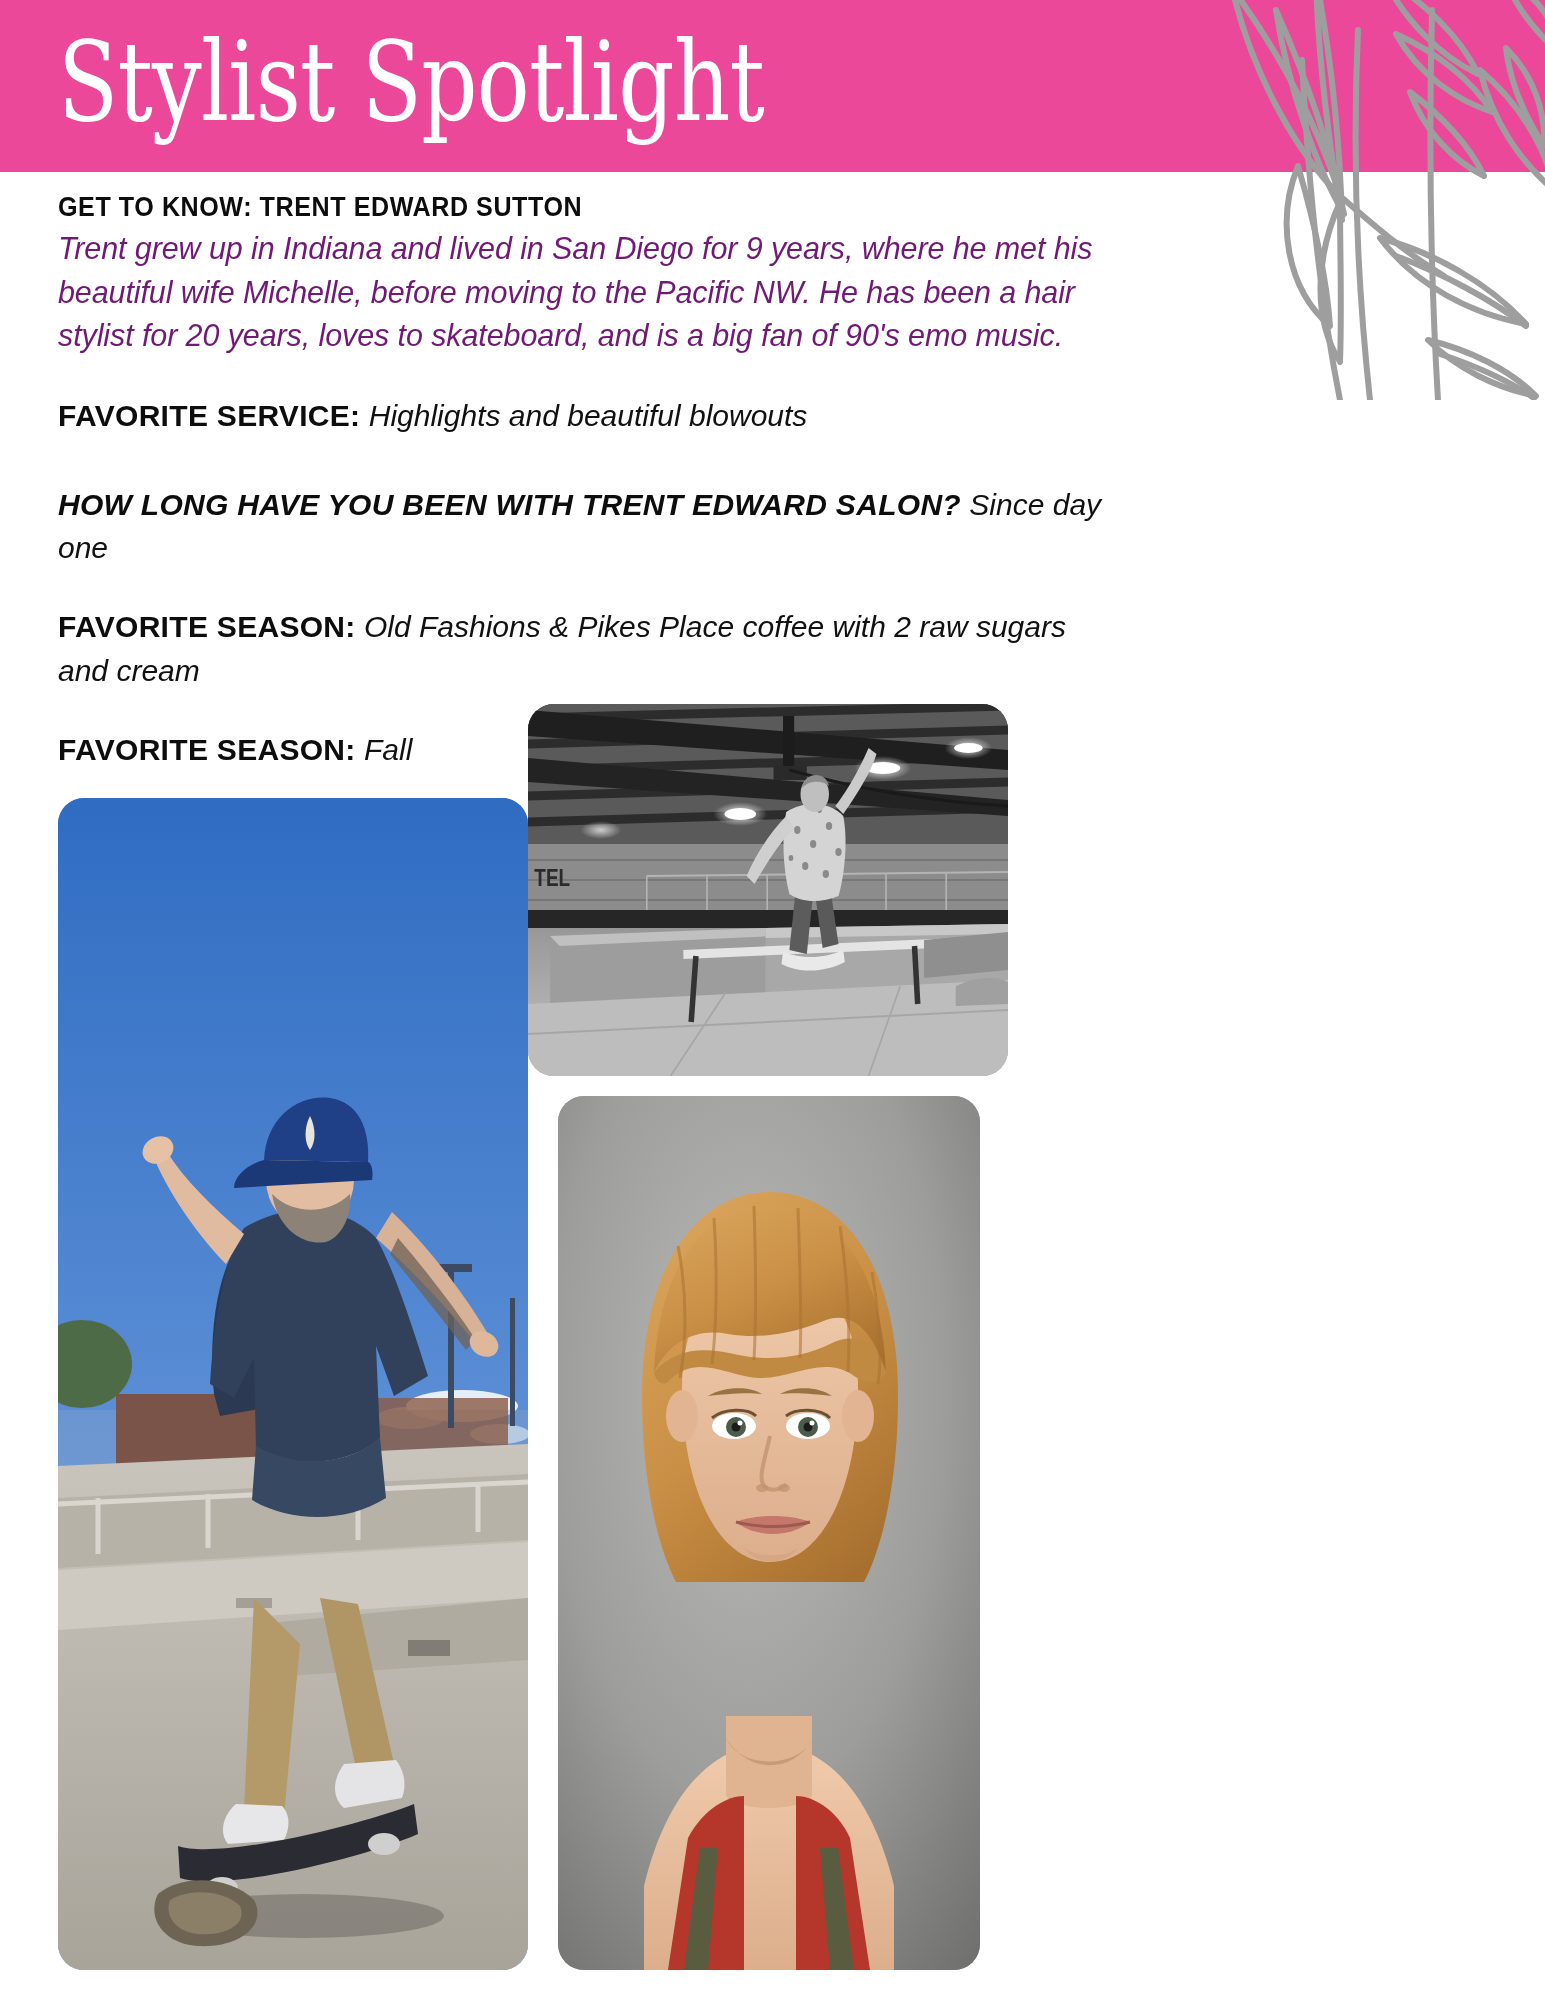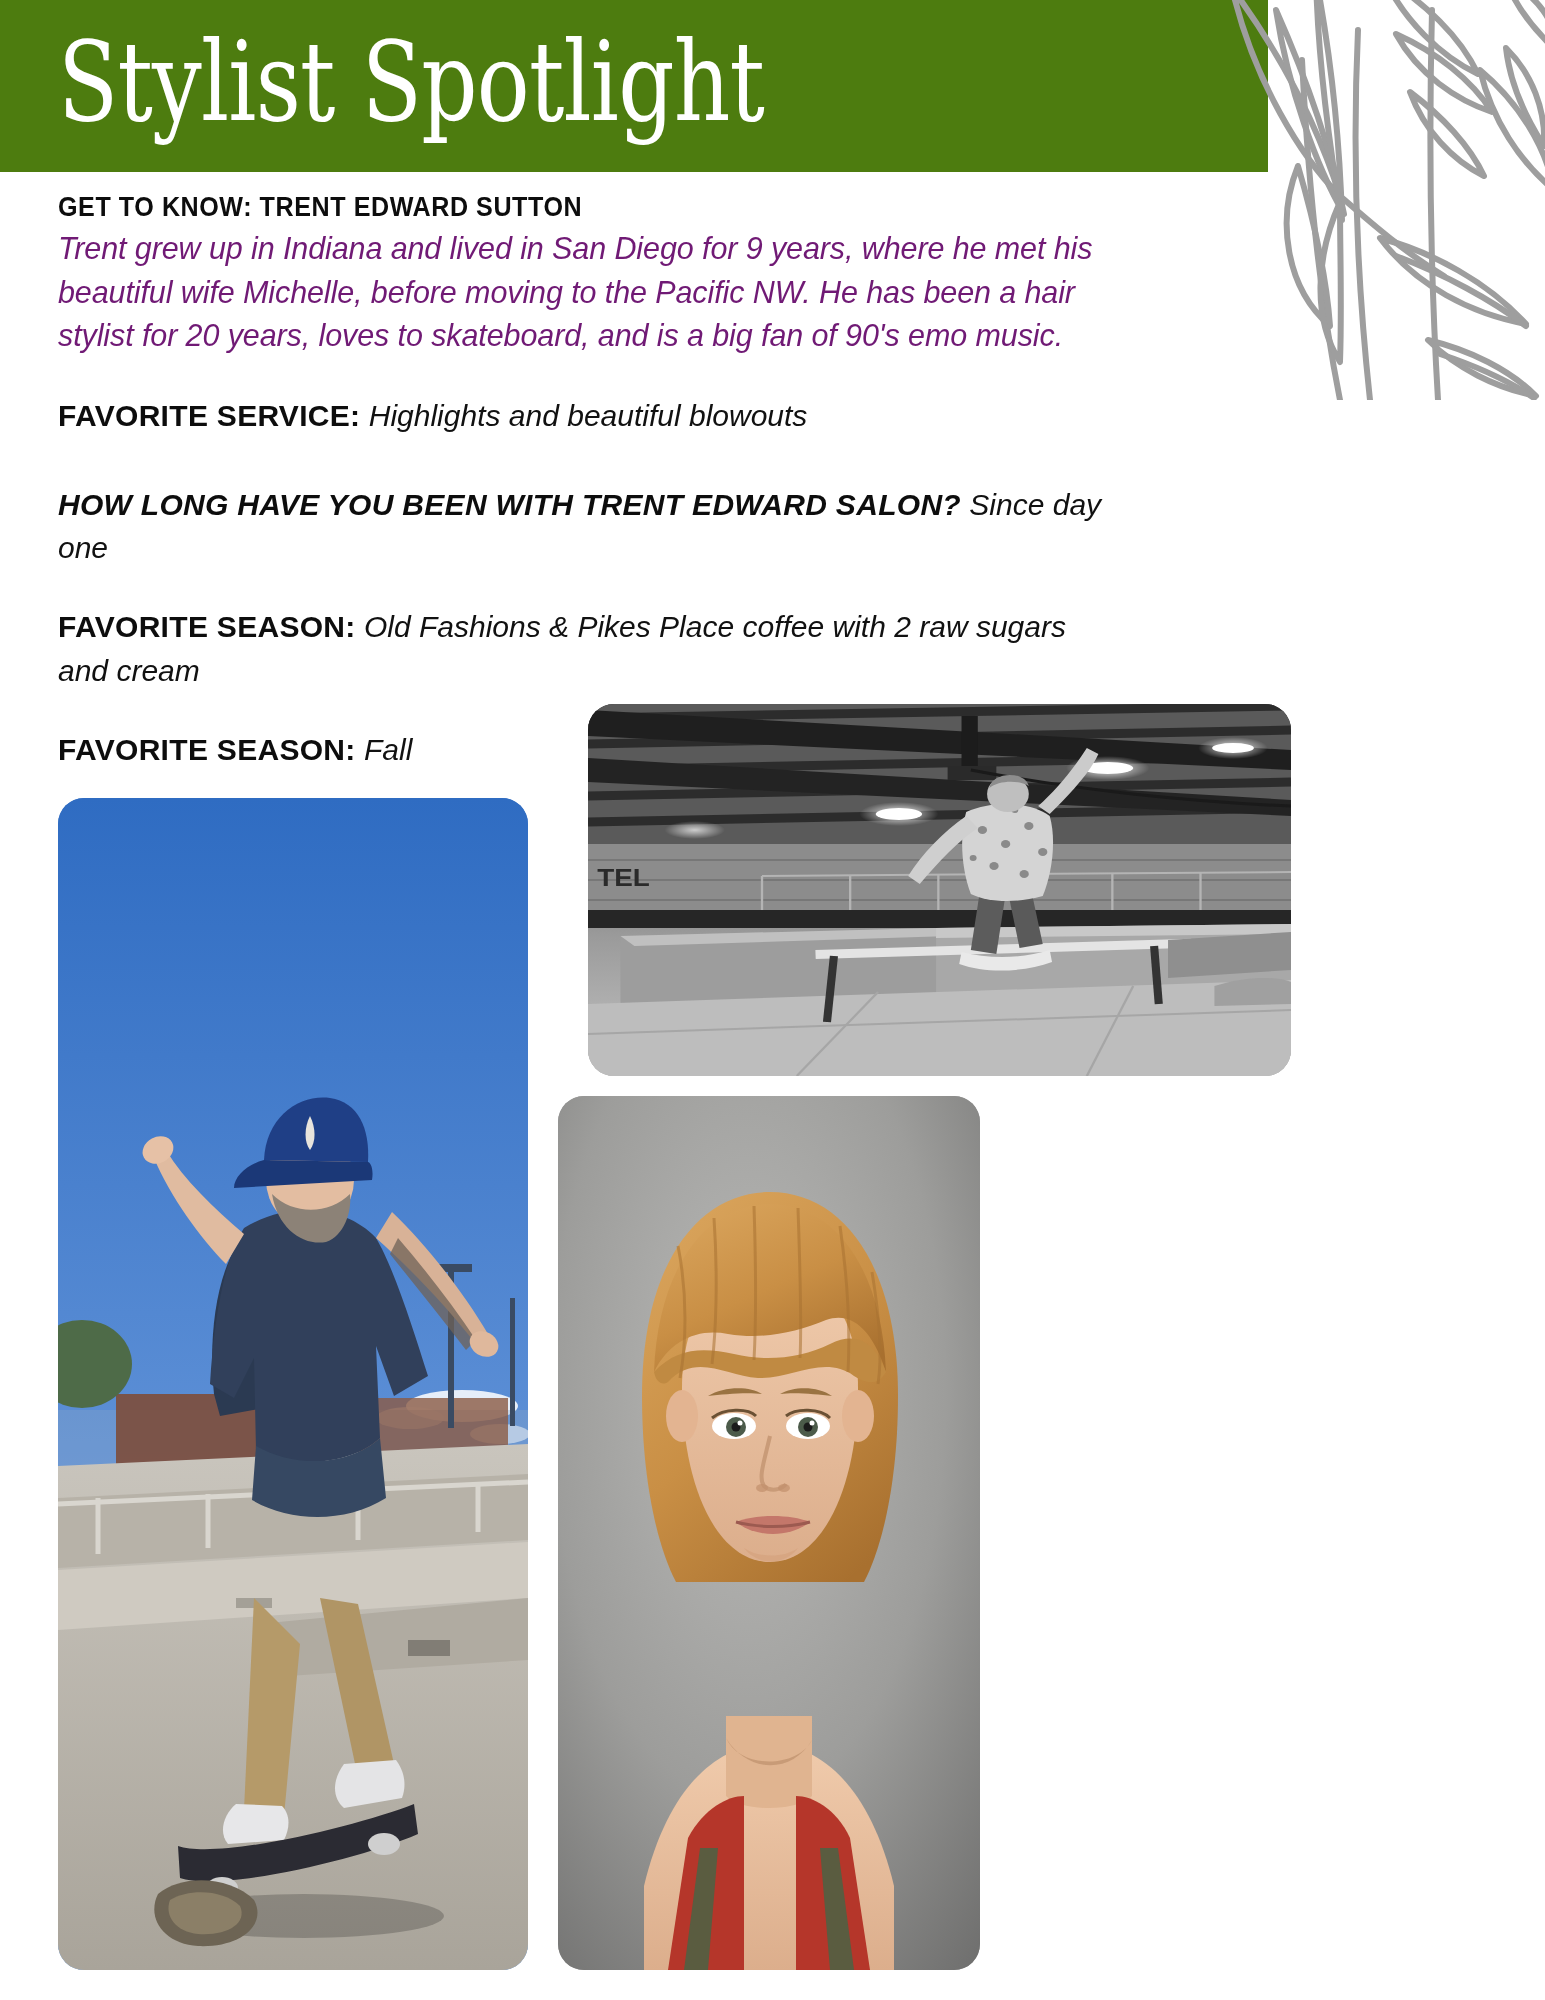--- a/index.html
+++ b/index.html
@@ -6,22 +6,22 @@
   html, body { background:#ffffff; }
   body {
     width:1545px; height:2000px;
     font-family:"Liberation Sans", sans-serif;
     position:relative; overflow:hidden;
   }
 
   
   .header-band {
     position:absolute; left:0; top:0;
-    width:1268px; height:172px;
-    background:#4d7c0f; overflow:hidden;
+    width:1545px; height:172px;
+    background:#ec4899; overflow:hidden;
   }
   .header-title {
     position:absolute; left:58px; top:18px;
     font-family:"DejaVu Serif", "Liberation Serif", serif;
     font-weight:400;
     font-size:110px;
     line-height:1.18;
     color:#ffffff;
     letter-spacing:-1px;
     transform:scaleX(0.80);
@@ -76,21 +76,21 @@
   .qa-5 { margin-top:36px; }
 
   
   .photo { position:absolute; border-radius:26px; overflow:hidden; }
 
   .photo-skate-outdoor {
     left:58px; top:798px; width:470px; height:1172px;
     background:#4a7ec8;
   }
   .photo-skate-indoor {
-    left:588px; top:704px; width:703px; height:372px;
+    left:528px; top:704px; width:480px; height:372px;
     background:#8e8e8e;
   }
   .photo-childhood {
     left:558px; top:1096px; width:422px; height:874px;
     background:#9a9a9a;
   }
   .photo svg { display:block; width:100%; height:100%; }
 </style>
 </head>
 <body>

